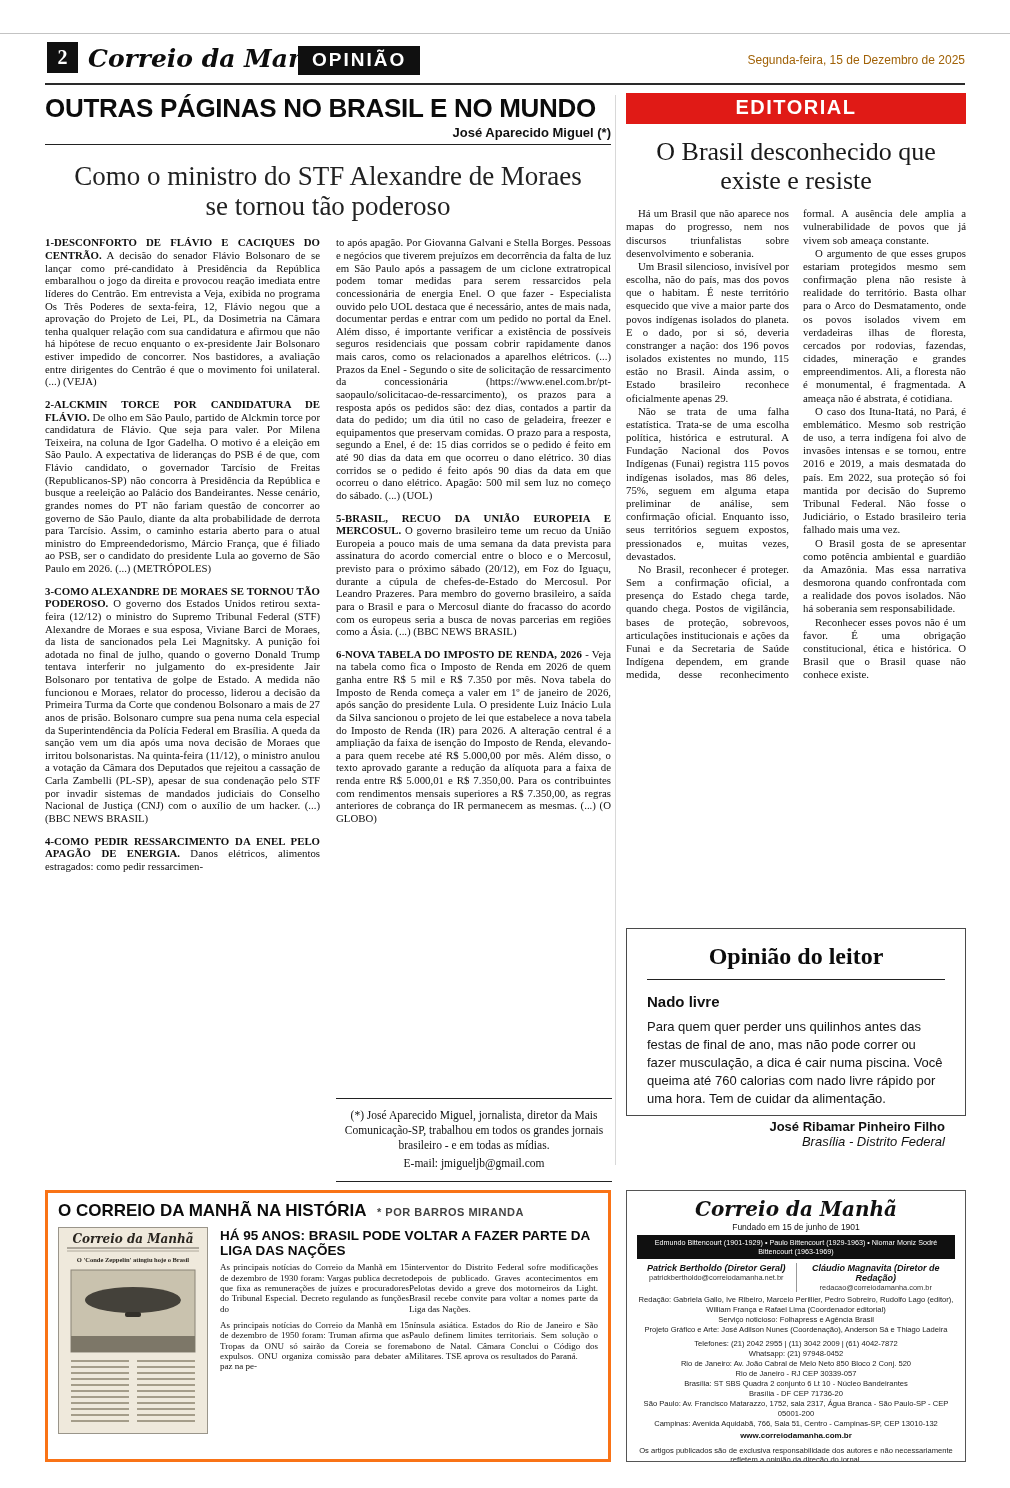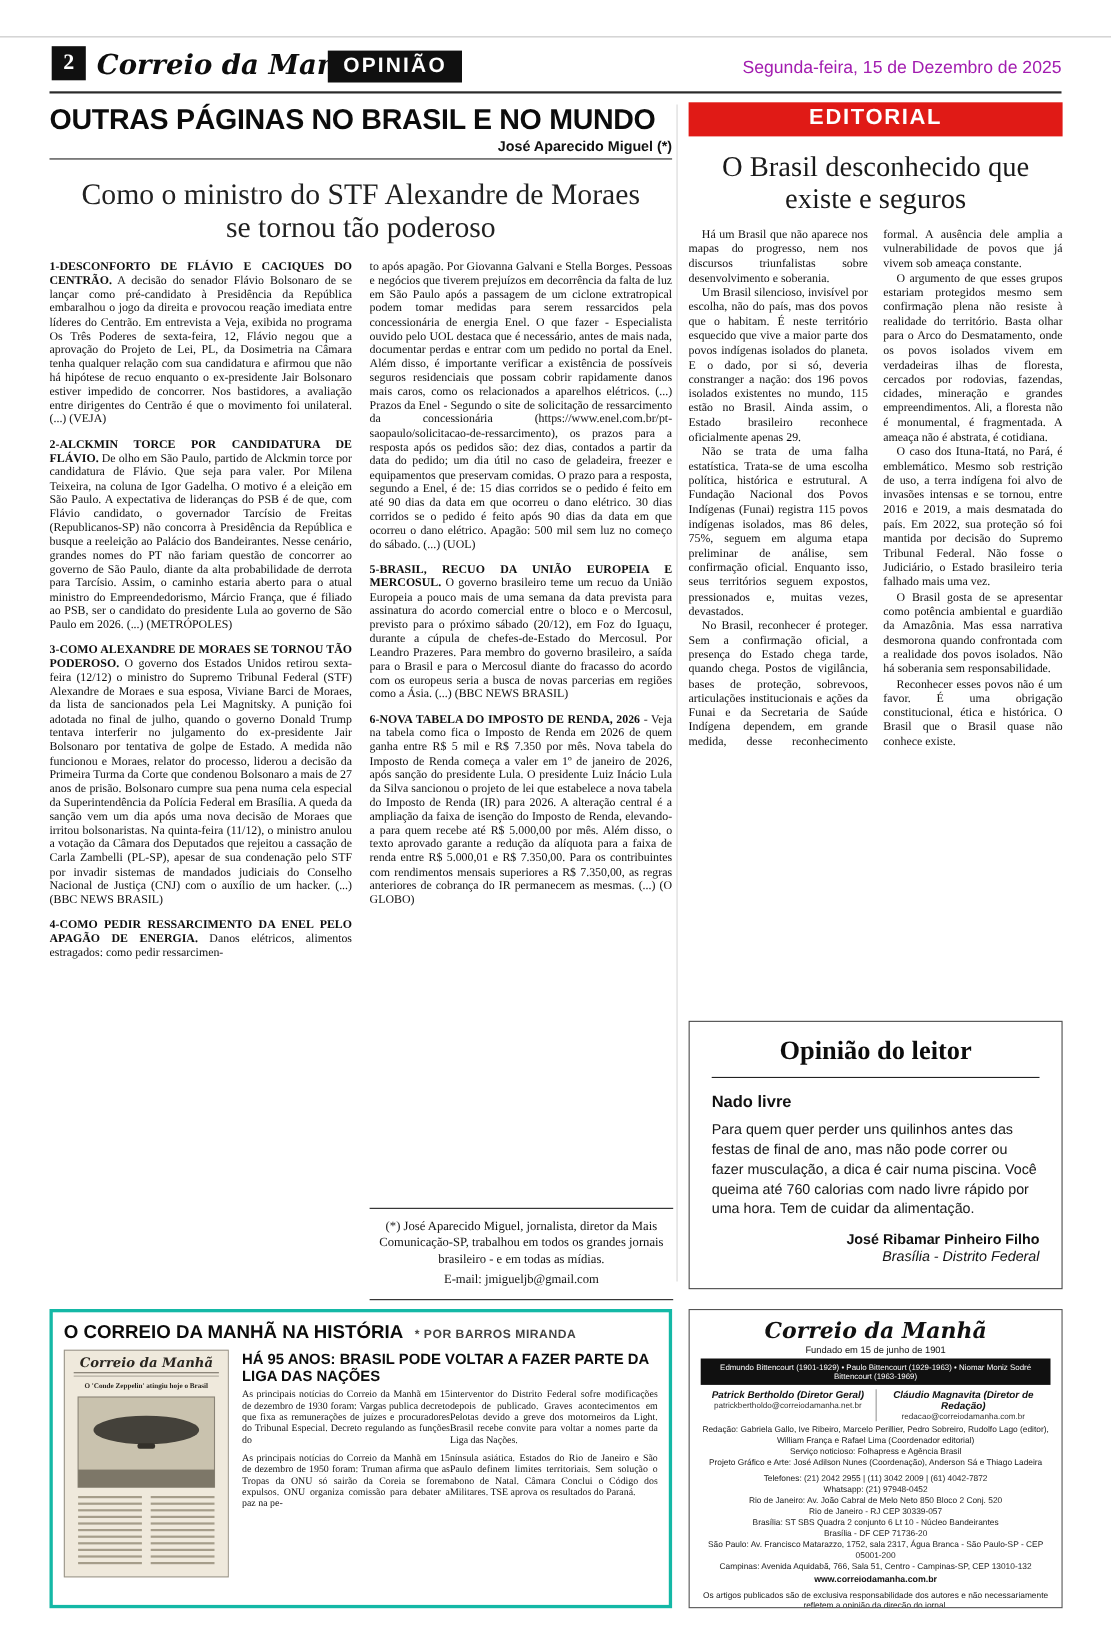--- a/index.html
+++ b/index.html
@@ -11,21 +11,21 @@
   .topline{position:absolute;left:0;right:0;top:33px;border-top:1px solid #c3c3c3;}
   .pagenum{position:absolute;left:47px;top:42px;width:31px;height:31px;background:#101010;color:#fff;
            display:flex;align-items:center;justify-content:center;
            font-family:"Liberation Serif",serif;font-weight:bold;font-size:20px;}
   .logo{position:absolute;left:88px;top:44px;font-family:"DejaVu Serif",serif;font-weight:bold;
         font-style:italic;font-size:25px;color:#0d0d0d;white-space:nowrap;}
   .sectionbox{position:absolute;left:298px;top:46px;background:#101010;color:#fff;
         font-family:"Liberation Sans",sans-serif;font-weight:bold;font-size:19px;
         padding:3px 14px 4px;letter-spacing:2px;}
   .issuedate{position:absolute;right:45px;top:53px;font-family:"Liberation Sans",sans-serif;
-        font-size:16px;color:#a21caf;}
+        font-size:12px;color:#a16207;}
   .headrule{position:absolute;left:45px;right:45px;top:83px;border-top:2px solid #2a2a2a;}
 
   
   .left-art{position:absolute;left:45px;top:93px;width:566px;}
   .kicker{font-family:"Liberation Sans",sans-serif;font-weight:800;font-size:26px;
           letter-spacing:-0.3px;color:#0c0c0c;}
   .byline{text-align:right;font-family:"Liberation Sans",sans-serif;font-weight:bold;
           font-size:13px;margin-top:1px;}
   .kick-rule{border-top:1.5px solid #222;margin-top:4px;}
   .art-title{font-family:"Liberation Serif",serif;font-size:27px;font-weight:400;color:#222;
@@ -47,33 +47,33 @@
   .ed-banner{background:#e01a16;color:#fff;text-align:center;
              font-family:"Liberation Sans",sans-serif;font-weight:bold;font-size:20px;
              letter-spacing:1.5px;padding:3px 0 5px;}
   .ed-title{font-family:"Liberation Serif",serif;font-size:26px;color:#1a1a1a;
             text-align:center;line-height:1.12;margin:13px 2px 12px;}
   .ed-body{column-count:2;column-gap:14px;text-align:justify;font-size:10.8px;
            line-height:1.22;height:700px;overflow:hidden;color:#0e0e0e;}
   .ed-body p{margin:0;text-indent:12px;}
 
   
-  .letterbox{position:absolute;left:626px;top:928px;width:340px;height:244px;
+  .letterbox{position:absolute;left:626px;top:928px;width:340px;height:188px;
              border:1px solid #4a4a4a;box-sizing:border-box;padding:14px 20px 10px;
              font-family:"Liberation Sans",sans-serif;}
   .letter-title{font-family:"Liberation Serif",serif;font-weight:bold;font-size:24px;
              text-align:center;padding-bottom:9px;border-bottom:1.5px solid #222;color:#0c0c0c;}
   .letter-head{font-weight:bold;font-size:15px;margin:13px 0 8px;}
   .letter-body{font-size:13px;line-height:1.38;text-align:left;color:#151515;}
   .letter-sign{text-align:right;font-weight:bold;font-size:13px;margin-top:11px;}
   .letter-loc{text-align:right;font-style:italic;font-size:13px;}
 
   
   .hist{position:absolute;left:45px;top:1190px;width:566px;height:272px;
-        border:3px solid #14b8a6;box-sizing:border-box;padding:8px 10px;overflow:hidden;}
+        border:3px solid #f97316;box-sizing:border-box;padding:8px 10px;overflow:hidden;}
   .hist-titlerow{font-family:"Liberation Sans",sans-serif;}
   .hist-title{font-weight:800;font-size:17px;display:inline;color:#0c0c0c;}
   .hist-credit{font-weight:bold;font-size:11px;color:#444;display:inline;margin-left:6px;letter-spacing:0.5px;}
   .hist-flex{display:flex;gap:12px;margin-top:6px;}
   .hist-img{width:148px;height:205px;flex:none;border:1px solid #9a958a;background:#efe9dc;}
   .hist-content{flex:1;overflow:hidden;}
   .hist-h{font-family:"Liberation Sans",sans-serif;font-weight:800;font-size:13.5px;
           line-height:1.12;margin:1px 0 4px;color:#0c0c0c;}
   .hist-cols{display:flex;gap:0;font-size:9px;line-height:1.15;text-align:justify;margin-bottom:6px;}
   .hist-cols > div{width:50%;}
@@ -129,21 +129,21 @@
 
   <div class="vdivider"></div>
 
   <div class="footnote">
     <div>(*) José Aparecido Miguel, jornalista, diretor da Mais Comunicação-SP, trabalhou em todos os grandes jornais brasileiro - e em todas as mídias.</div>
     <div class="fn-email">E-mail: jmigueljb@gmail.com</div>
   </div>
 
   <div class="ed">
     <div class="ed-banner">EDITORIAL</div>
-    <div class="ed-title">O Brasil desconhecido que existe e seguros</div>
+    <div class="ed-title">O Brasil desconhecido que existe e resiste</div>
     <div class="ed-body">
       <p>Há um Brasil que não aparece nos mapas do progresso, nem nos discursos triunfalistas sobre desenvolvimento e soberania.</p>
       <p>Um Brasil silencioso, invisível por escolha, não do país, mas dos povos que o habitam. É neste território esquecido que vive a maior parte dos povos indígenas isolados do planeta. E o dado, por si só, deveria constranger a nação: dos 196 povos isolados existentes no mundo, 115 estão no Brasil. Ainda assim, o Estado brasileiro reconhece oficialmente apenas 29.</p>
       <p>Não se trata de uma falha estatística. Trata-se de uma escolha política, histórica e estrutural. A Fundação Nacional dos Povos Indígenas (Funai) registra 115 povos indígenas isolados, mas 86 deles, 75%, seguem em alguma etapa preliminar de análise, sem confirmação oficial. Enquanto isso, seus territórios seguem expostos, pressionados e, muitas vezes, devastados.</p>
       <p>No Brasil, reconhecer é proteger. Sem a confirmação oficial, a presença do Estado chega tarde, quando chega. Postos de vigilância, bases de proteção, sobrevoos, articulações institucionais e ações da Funai e da Secretaria de Saúde Indígena dependem, em grande medida, desse reconhecimento formal. A ausência dele amplia a vulnerabilidade de povos que já vivem sob ameaça constante.</p>
       <p>O argumento de que esses grupos estariam protegidos mesmo sem confirmação plena não resiste à realidade do território. Basta olhar para o Arco do Desmatamento, onde os povos isolados vivem em verdadeiras ilhas de floresta, cercados por rodovias, fazendas, cidades, mineração e grandes empreendimentos. Ali, a floresta não é monumental, é fragmentada. A ameaça não é abstrata, é cotidiana.</p>
       <p>O caso dos Ituna-Itatá, no Pará, é emblemático. Mesmo sob restrição de uso, a terra indígena foi alvo de invasões intensas e se tornou, entre 2016 e 2019, a mais desmatada do país. Em 2022, sua proteção só foi mantida por decisão do Supremo Tribunal Federal. Não fosse o Judiciário, o Estado brasileiro teria falhado mais uma vez.</p>
       <p>O Brasil gosta de se apresentar como potência ambiental e guardião da Amazônia. Mas essa narrativa desmorona quando confrontada com a realidade dos povos isolados. Não há soberania sem responsabilidade.</p>
       <p>Reconhecer esses povos não é um favor. É uma obrigação constitucional, ética e histórica. O Brasil que o Brasil quase não conhece existe.</p>
     </div>

